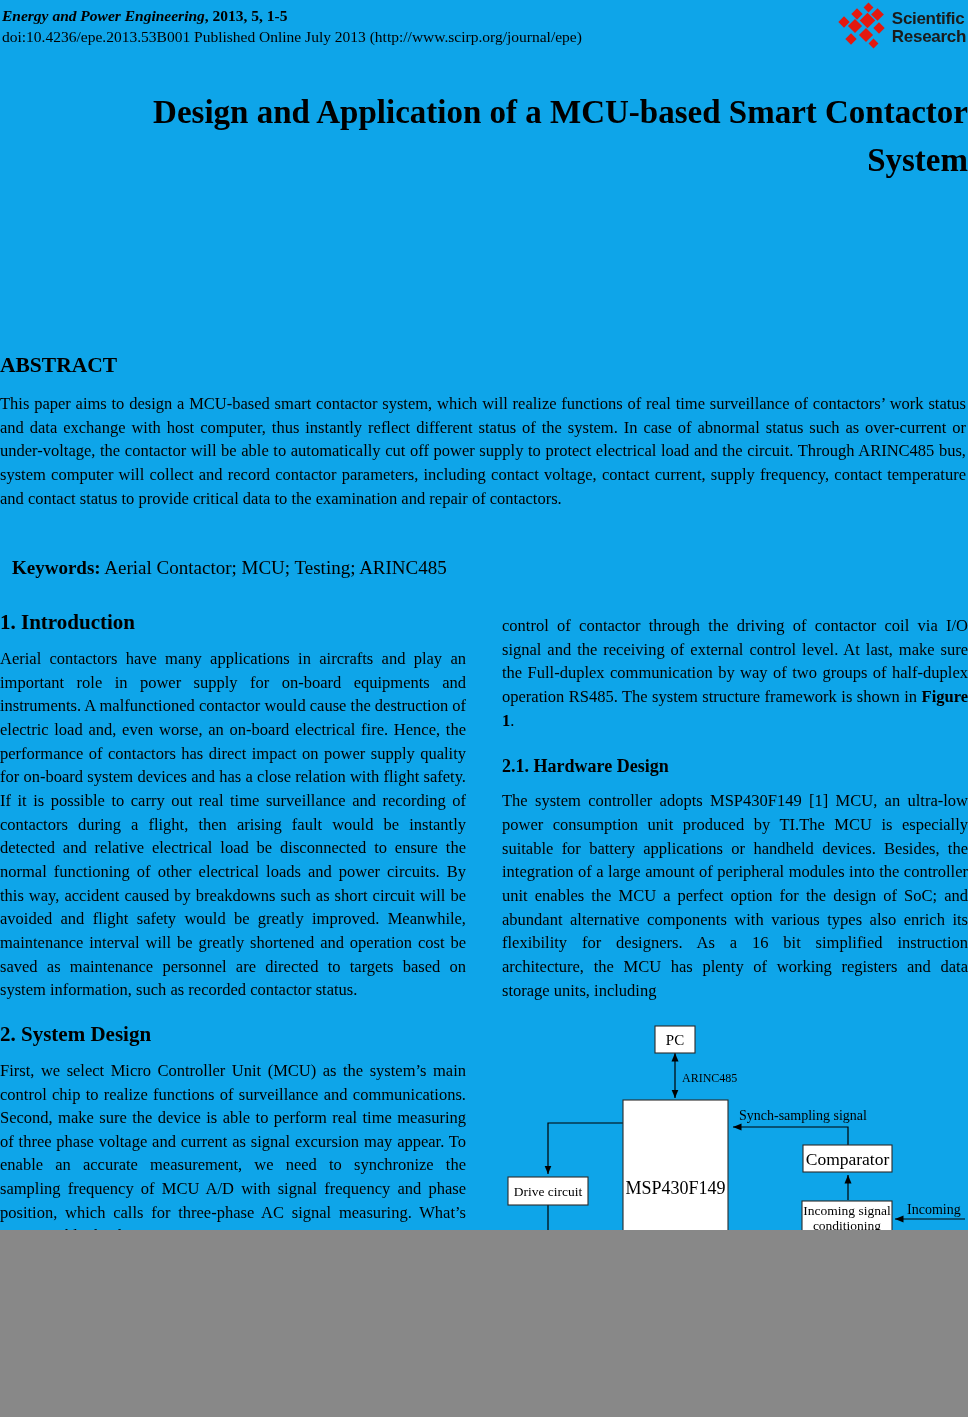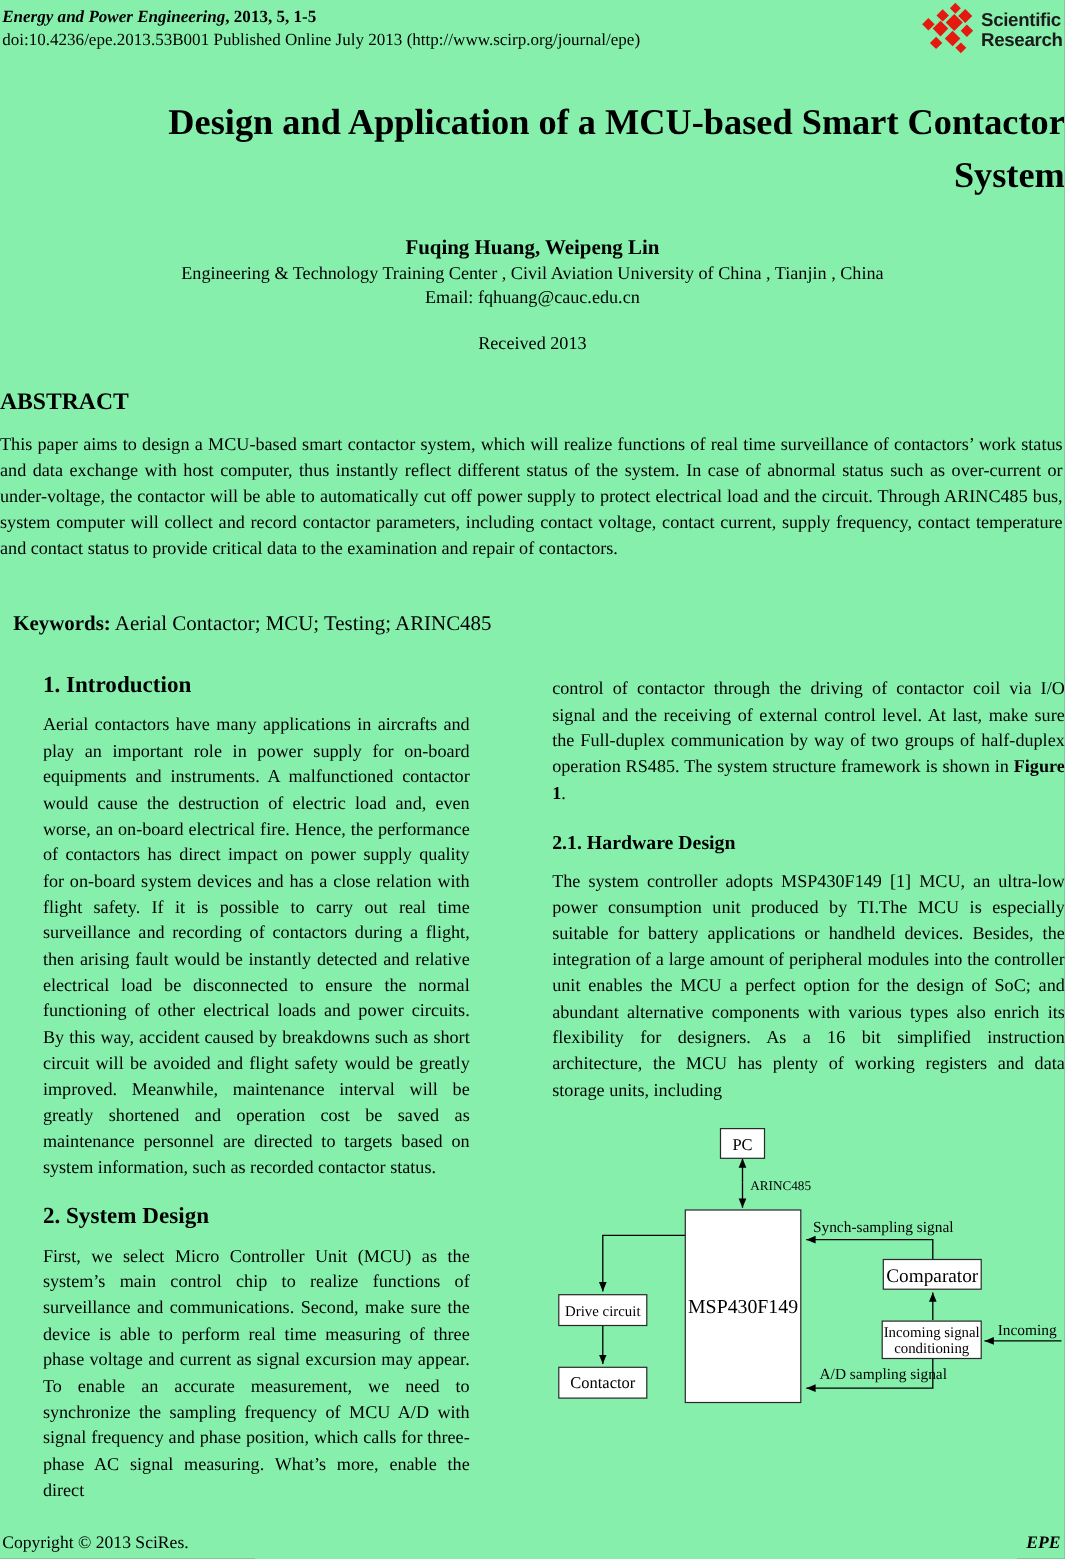--- a/index.html
+++ b/index.html
@@ -1,19 +1,19 @@
 <!DOCTYPE html>
 <html><head>
 <meta charset="utf-8">
 <title>Paper Page</title>
 <style>
   html,body { margin:0; padding:0; background:#888; }
   .page {
-    position:relative; width:968px; height:1417px; margin:0 auto;
-    background:#86efac; color:#000;
+    position:relative; width:968px; height:1230px; margin:0 auto;
+    background:#0ea5e9; color:#000;
     font-family:"Liberation Serif", serif;
     overflow:hidden;
   }
   
   .hdr-text { position:absolute; top:5px; left:2px; font-size:15.5px; line-height:21px; }
   .hdr-line1 { font-weight:bold; }
   .hdr-line1 .jname { font-style:italic; }
   .logo { position:absolute; top:2px; right:2px; display:flex; align-items:center; gap:5px; }
   .logo-text { font-family:"Liberation Sans", sans-serif; font-size:17px; line-height:18px; font-weight:600; color:#1b1b1b; letter-spacing:-0.3px; }
   
@@ -22,21 +22,21 @@
   .byline { position:absolute; top:214px; left:0; width:100%; text-align:center; }
   .authors { font-size:19px; font-weight:bold; line-height:24px; }
   .affil, .email { font-size:16.5px; line-height:21px; }
   .received { font-size:16.5px; margin-top:22px; }
   
   .abs-head { position:absolute; top:353px; left:0; margin:0; font-size:21.5px; font-weight:bold; }
   .abs-body { position:absolute; top:392px; left:0; width:966px; margin:0; font-size:16.5px; line-height:23.7px; text-align:justify; }
   .keywords { position:absolute; top:557px; left:12px; margin:0; font-size:19px; }
   
   .cols { position:absolute; top:608px; left:0; width:968px; display:flex; gap:36px; }
-  .col { width:466px;padding-left:39px; }
+  .col { width:466px; }
   .col h2 { font-size:21px; margin:2px 0 12px 0; }
   .col h2.second { margin-top:20px; }
   .col h3 { font-size:18px; margin:24px 0 12px 0; }
   .body-p { margin:0; font-size:16.5px; line-height:23.65px; text-align:justify; }
   .col-right { padding-top:6px; }
   
   .figure { margin-top:16px; }
   .diagram { display:block; }
   .diagram rect { fill:#fff; stroke:#2a2a2a; stroke-width:1.1; }
   .diagram .wire { stroke:#000; stroke-width:1.2; fill:none; }
@@ -72,26 +72,20 @@
       </g>
     </svg>
     <div class="logo-text">
       <div>Scientific</div>
       <div>Research</div>
     </div>
   </div>
 
   <h1 class="title"><span>Design and Application of a MCU-based Smart Contactor System</span></h1>
 
-  <div class="byline">
-    <div class="authors">Fuqing Huang, Weipeng Lin</div>
-    <div class="affil">Engineering &amp; Technology Training Center , Civil Aviation University of China , Tianjin , China</div>
-    <div class="email">Email: fqhuang@cauc.edu.cn</div>
-    <div class="received">Received 2013</div>
-  </div>
 
   <h2 class="abs-head">ABSTRACT</h2>
   <p class="abs-body">This paper aims to design a MCU-based smart contactor system, which will realize functions of real time surveillance of contactors’ work status and data exchange with host computer, thus instantly reflect different status of the system. In case of abnormal status such as over-current or under-voltage, the contactor will be able to automatically cut off power supply to protect electrical load and the circuit. Through ARINC485 bus, system computer will collect and record contactor parameters, including contact voltage, contact current, supply frequency, contact temperature and contact status to provide critical data to the examination and repair of contactors.</p>
   <p class="keywords"><b>Keywords:</b><span> Aerial Contactor; MCU; Testing; ARINC485</span></p>
 
   <div class="cols">
     <div class="col col-left">
       <h2>1. Introduction</h2>
       <p class="body-p">Aerial contactors have many applications in aircrafts and play an important role in power supply for on-board equipments and instruments. A malfunctioned contactor would cause the destruction of electric load and, even worse, an on-board electrical fire. Hence, the performance of contactors has direct impact on power supply quality for on-board system devices and has a close relation with flight safety. If it is possible to carry out real time surveillance and recording of contactors during a flight, then arising fault would be instantly detected and relative electrical load be disconnected to ensure the normal functioning of other electrical loads and power circuits. By this way, accident caused by breakdowns such as short circuit will be avoided and flight safety would be greatly improved. Meanwhile, maintenance interval will be greatly shortened and operation cost be saved as maintenance personnel are directed to targets based on system information, such as recorded contactor status.</p>
       <h2 class="second">2. System Design</h2>

